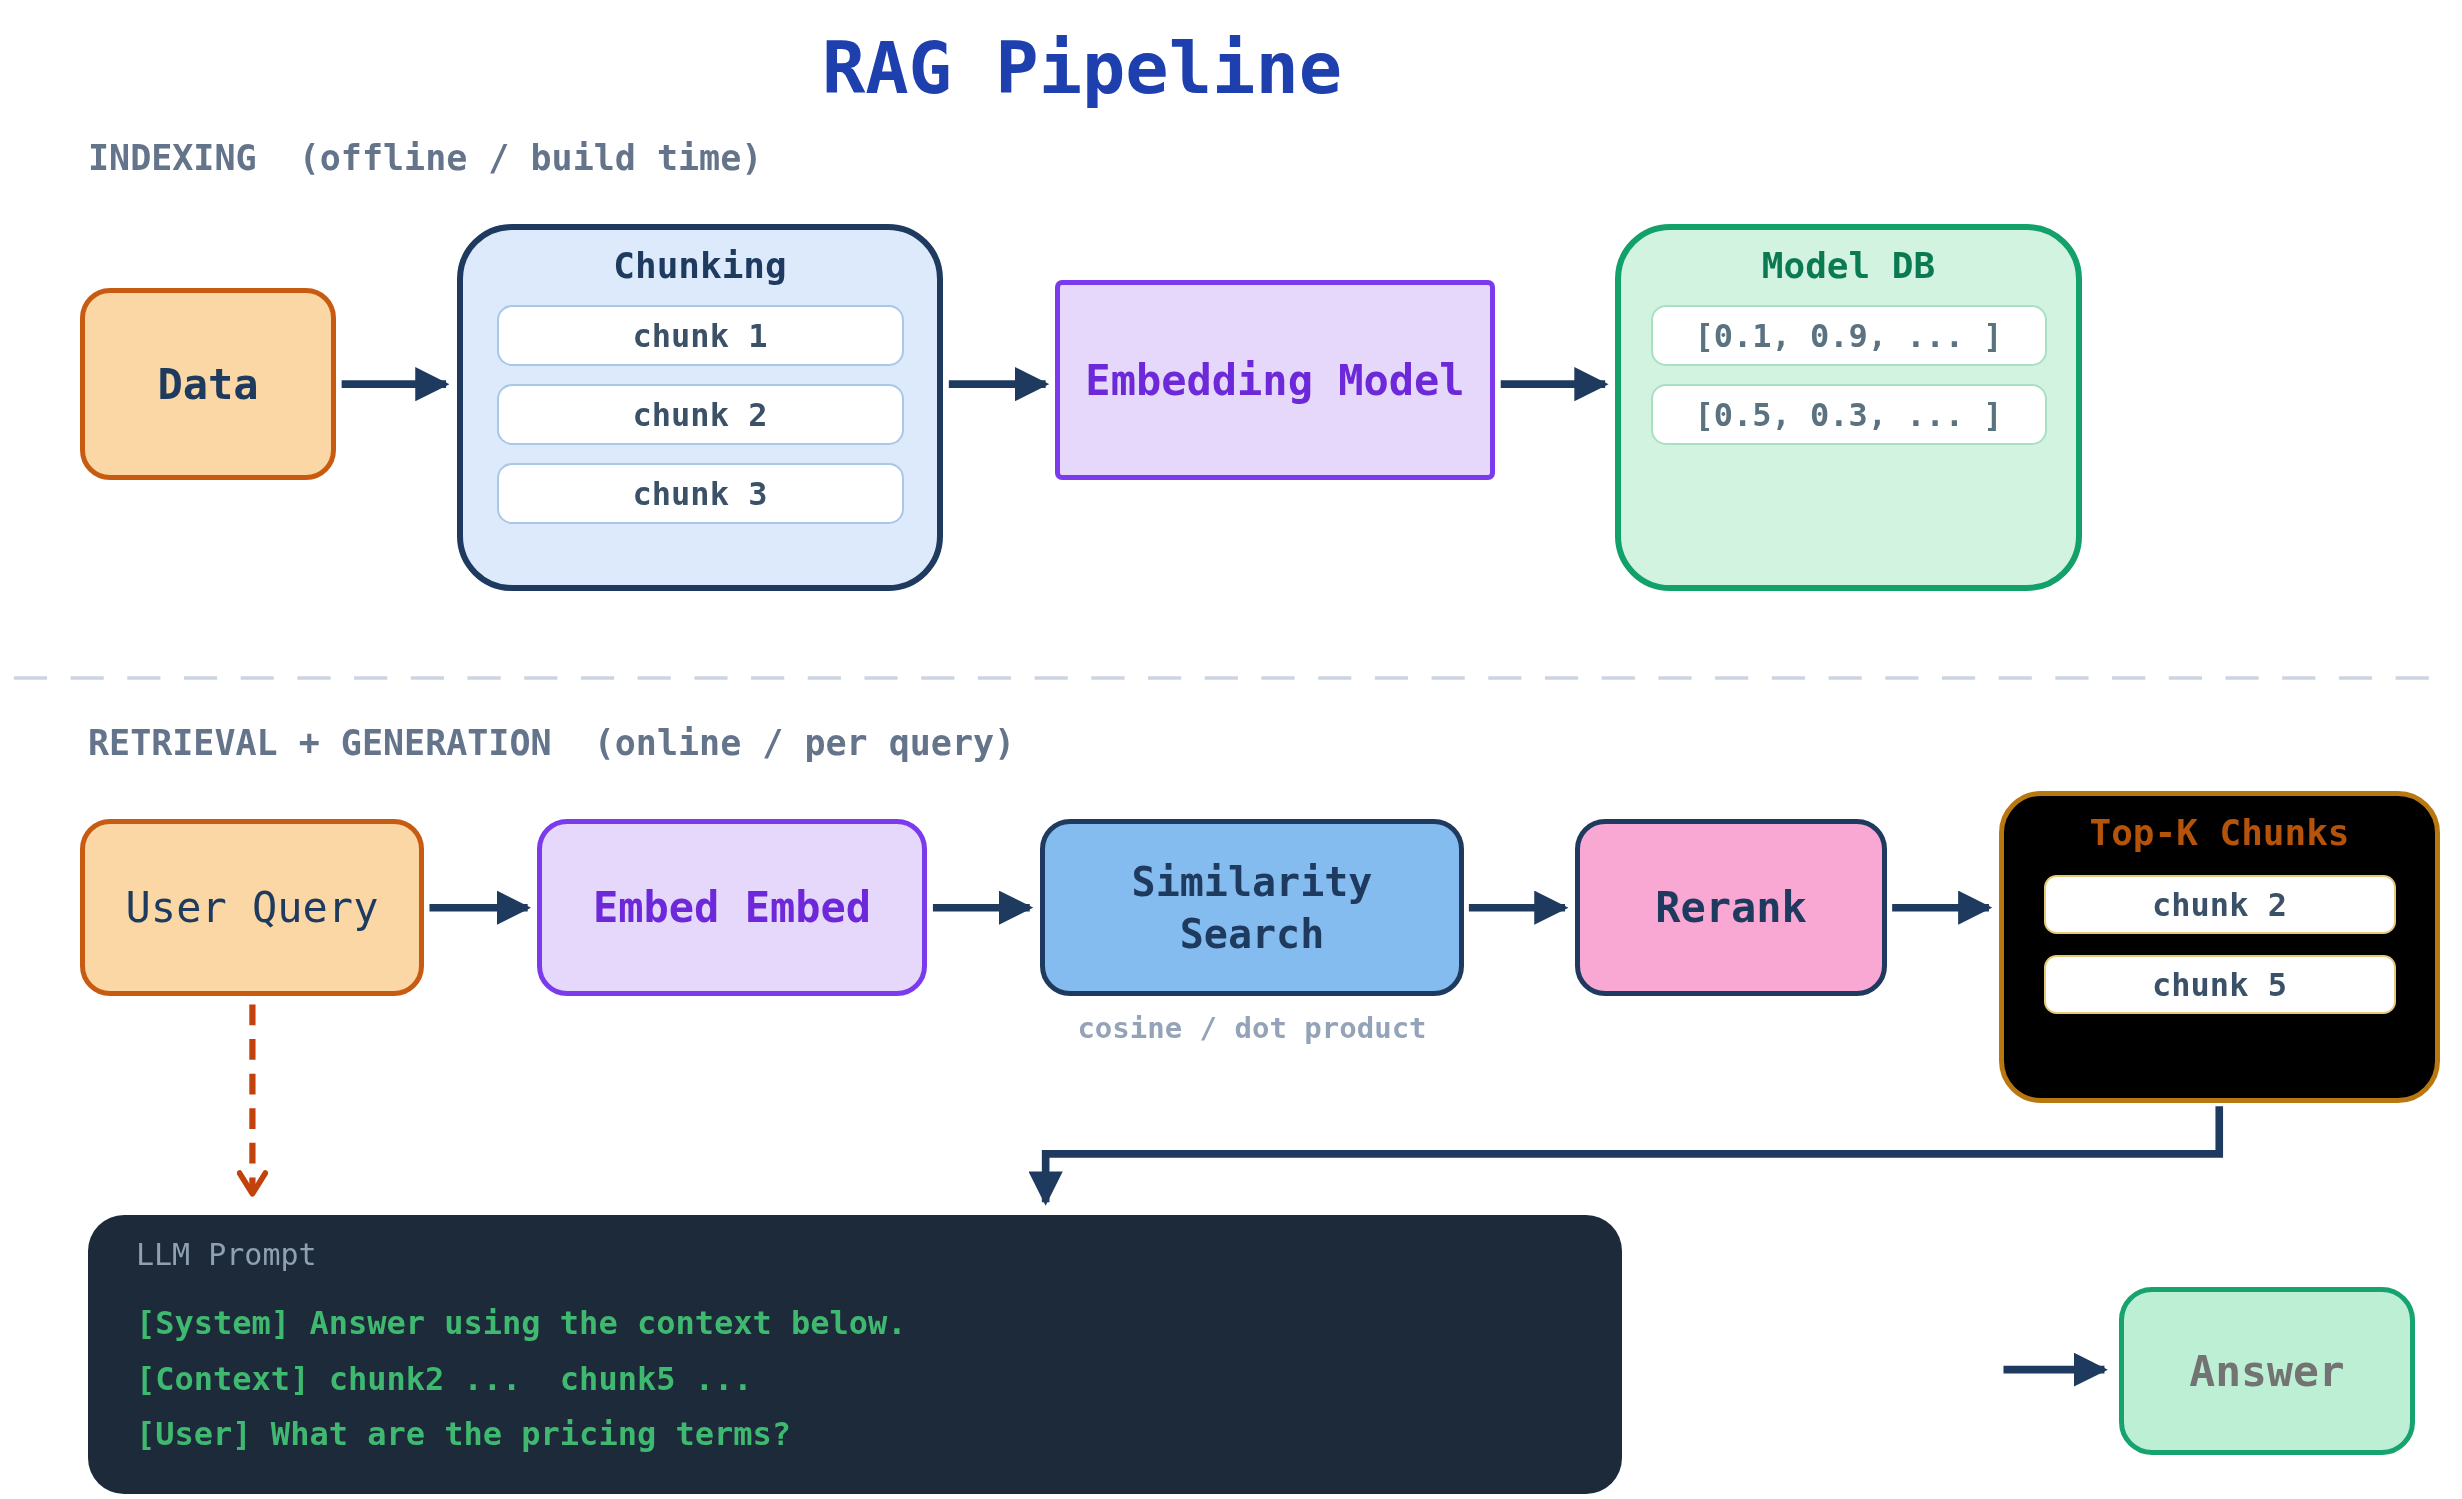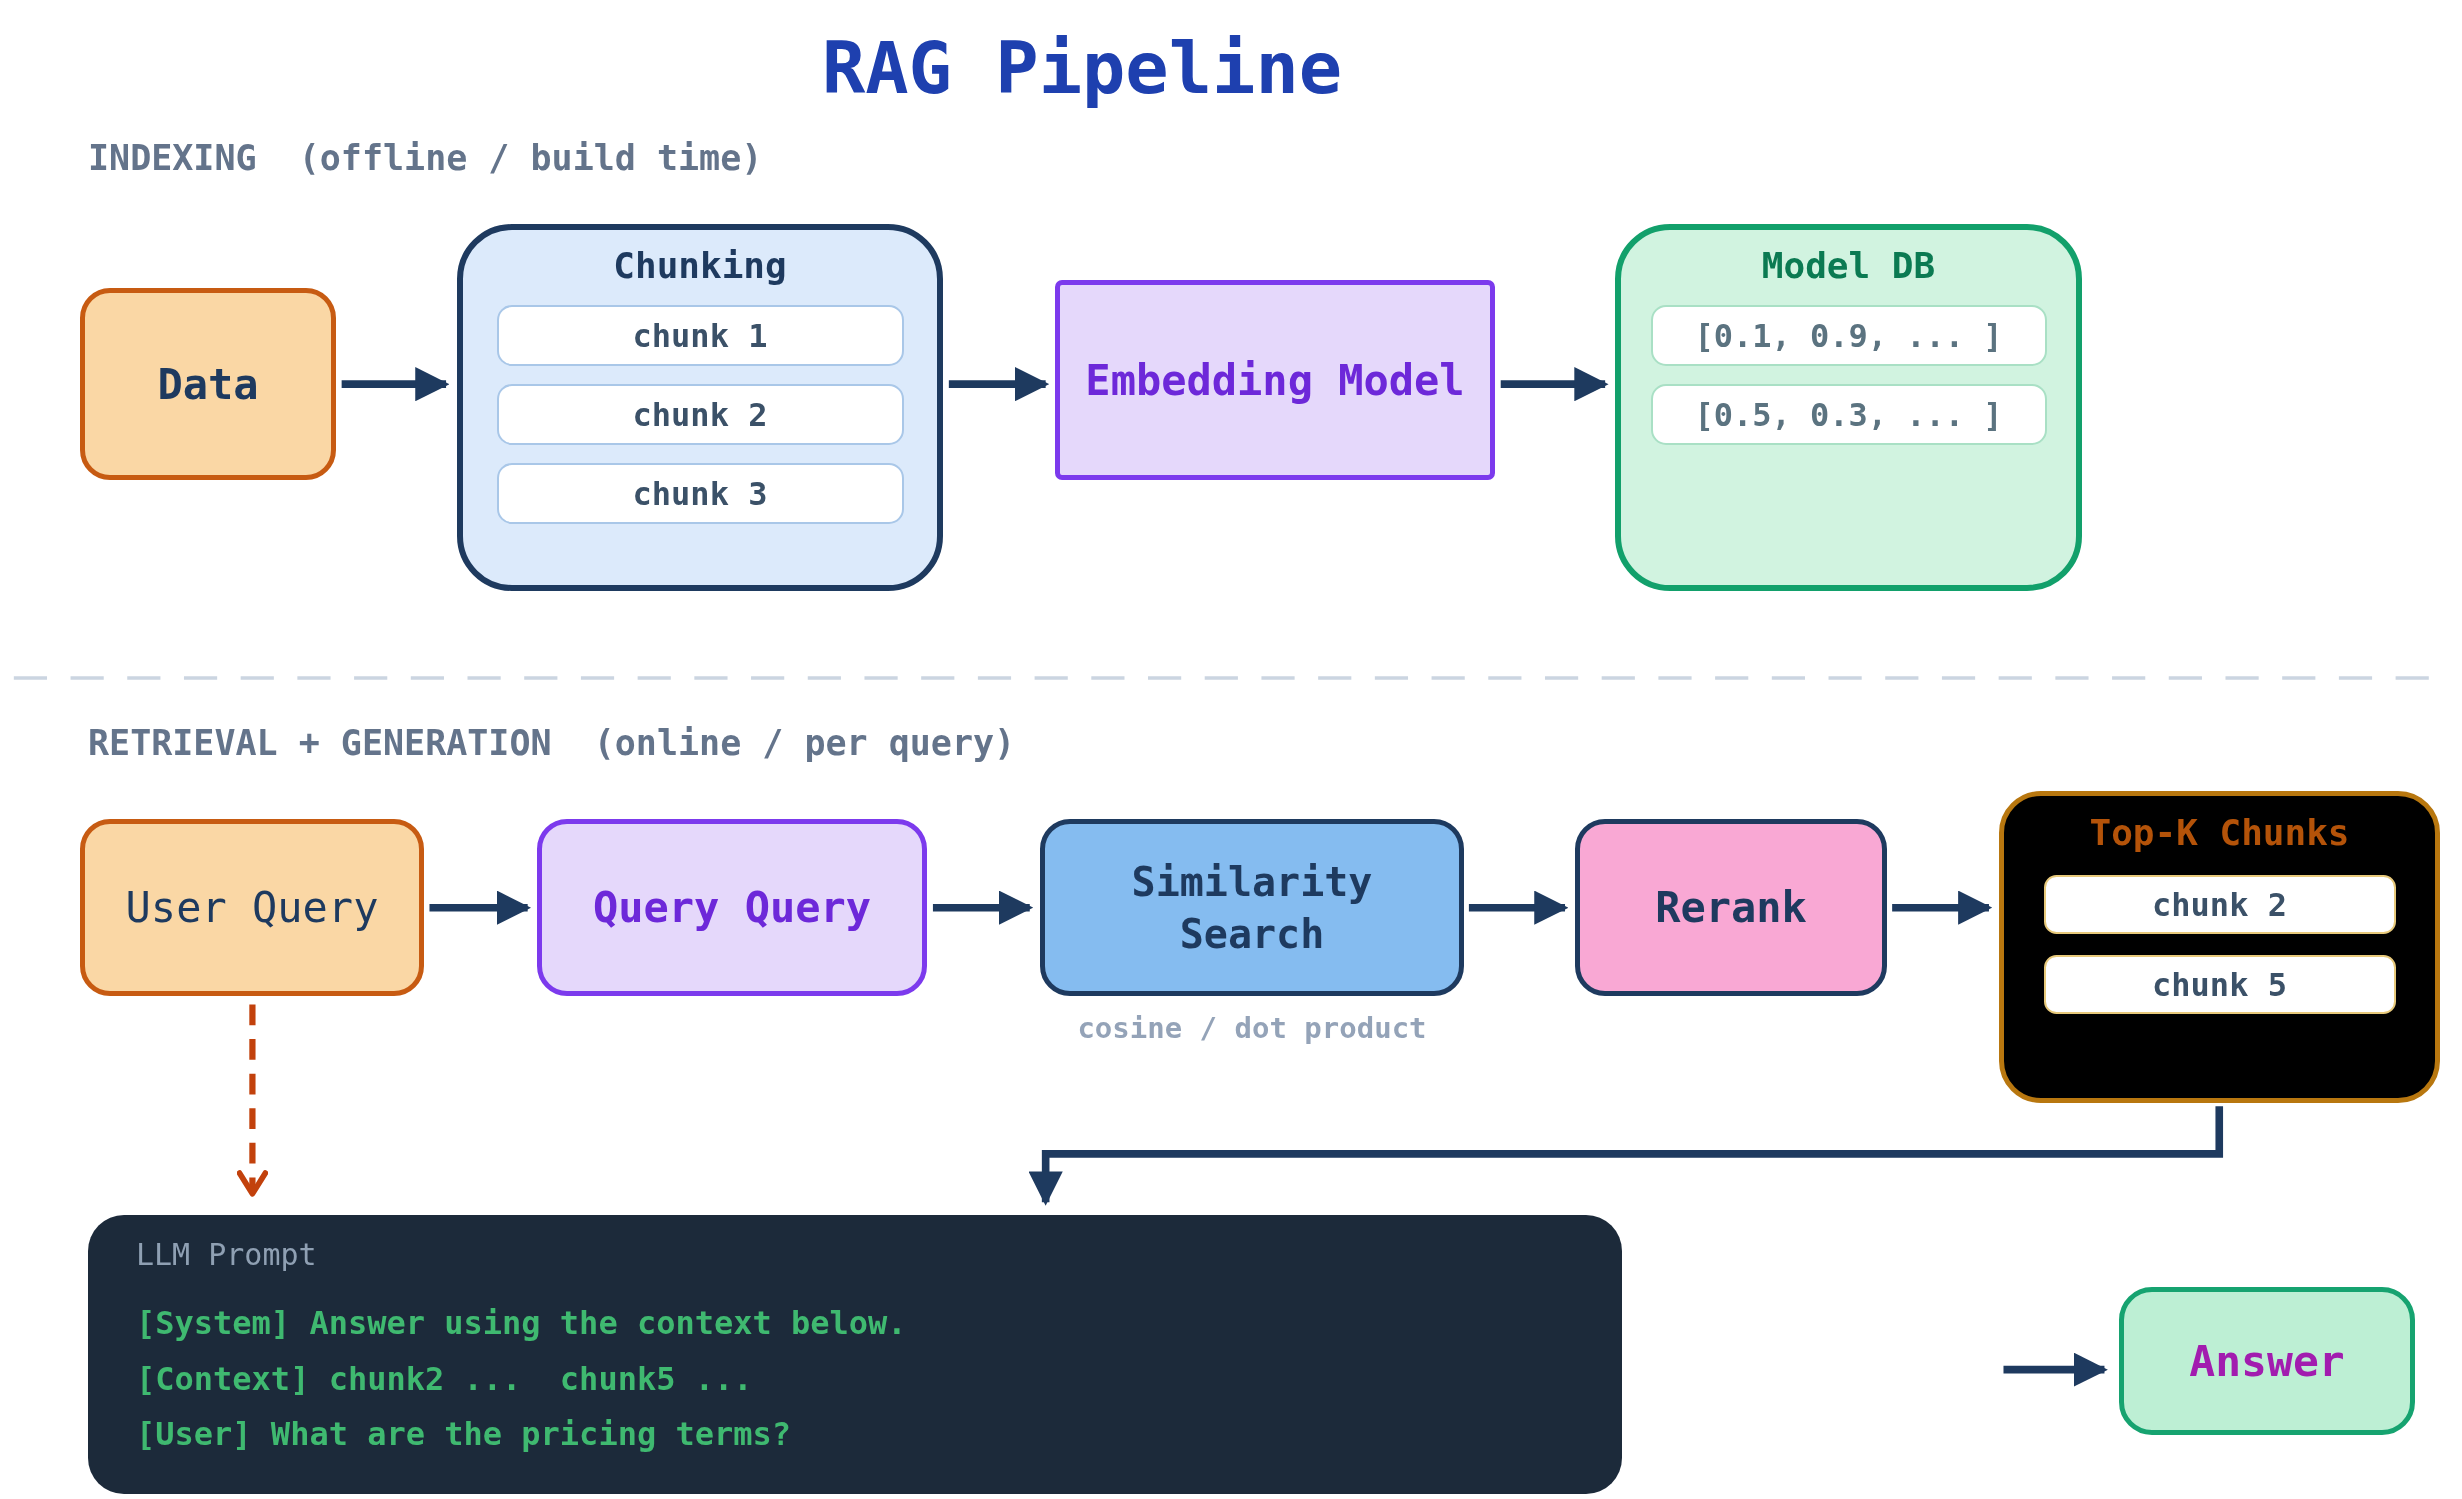--- a/index.html
+++ b/index.html
@@ -116,23 +116,23 @@
     box-sizing: border-box; background: #1C2A3A; border-radius: 36px;
     padding: 21px 0 0 48px; z-index: 2;
   }
   .llm-title { font-size: 30px; color: #8FA0B3; line-height: 37px; }
   .llm-line {
     font-size: 32px; font-weight: bold; color: #3FB970;
     line-height: 37px; margin-top: 18.7px; white-space: pre;
   }
   .llm-line.first { margin-top: 32px; }
   #node-answer {
-    left: 2119px; top: 1287px; width: 296px; height: 148px;
+    left: 2119px; top: 1287px; width: 296px; height: 168px;
     background: #BDEFD4; border: 5.5px solid #16A370; border-radius: 33px;
-    color: #a21caf; font-size: 43px; font-weight: bold;
+    color: #737373; font-size: 43px; font-weight: bold;
   }
 </style>
 </head>
 <body>
 
 <svg id="connectors" viewBox="0 0 3560 2168">
   <defs>
     <marker id="arrow-navy" viewBox="0 0 10 10" refX="9" refY="5" markerWidth="4.5" markerHeight="4.5" orient="auto">
       <path d="M0,0 L10,5 L0,10 z" fill="#1E3A5F"></path>
     </marker>
@@ -184,21 +184,21 @@
   <div class="inner-item vector-item">[0.5, 0.3, ... ]</div>
 </div>
 
 <div class="section-label" id="label-retrieval">RETRIEVAL + GENERATION  (online / per query)</div>
 
 <div class="node" id="node-user-query">
   <span>User Query</span>
 </div>
 
 <div class="node" id="node-embed-query">
-  <span>Query Query</span>
+  <span>Embed Embed</span>
 </div>
 
 <div class="node" id="node-similarity">
   <span class="wrap-label">Similarity Search</span>
 </div>
 <div id="caption-similarity">cosine / dot product</div>
 
 <div class="node" id="node-rerank">
   <span>Rerank</span>
 </div>

